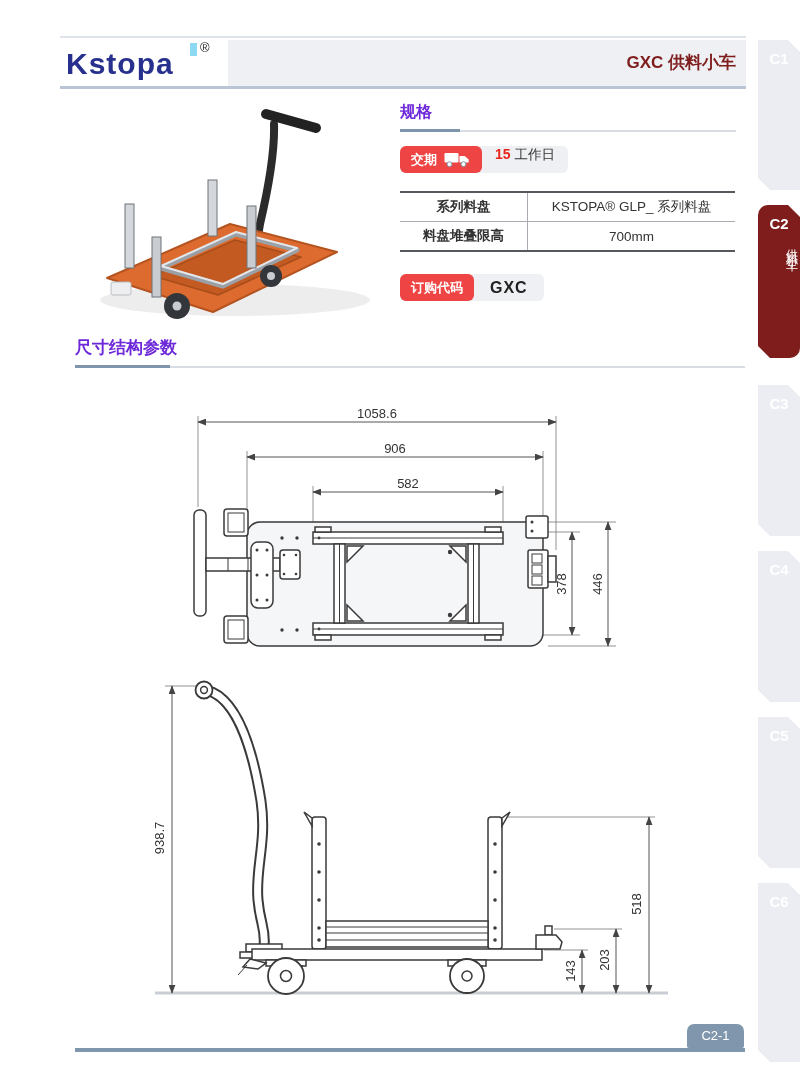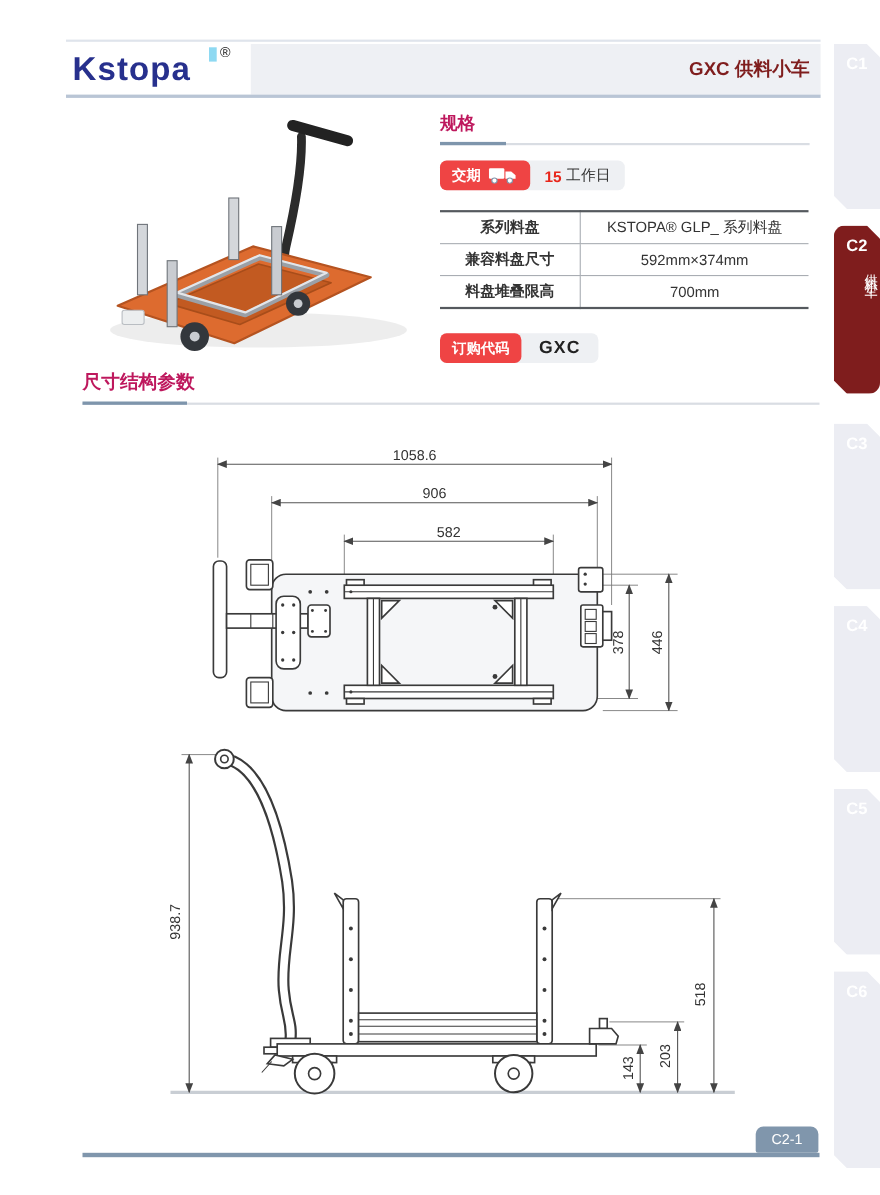--- a/index.html
+++ b/index.html
@@ -20,29 +20,29 @@
   
   .tab{position:absolute;left:758px;width:42px;color:#fff;
        clip-path:polygon(0 0,calc(100% - 12px) 0,100% 12px,100% 100%,12px 100%,0 calc(100% - 12px));}
   .tab-inactive{background:#ecedf3;}
   .tab-active{background:#7f1d1d;border-radius:10px;}
   .tab-label{margin-top:10px;text-align:center;font-size:15px;font-weight:bold;}
   .tab-sub{writing-mode:vertical-rl;text-orientation:upright;margin:8px auto 0;display:block;
            font-size:12px;letter-spacing:3px;text-align:center;width:100%;}
 
   
-  .sec-heading{font-size:16px;font-weight:bold;color:#be185d;}
+  .sec-heading{font-size:16px;font-weight:bold;color:#6d28d9;}
   .sec-underline{margin-top:6px;height:4px;position:relative;background:transparent;}
   .sec-underline .gray{position:absolute;left:0;right:0;top:1px;height:2px;background:#d9dde3;}
   .sec-underline .blue{position:absolute;left:0;top:0;height:3px;background:#7e95ac;}
   .spec-block{position:absolute;left:400px;top:102px;width:336px;}
   .delivery-row{margin-top:13px;display:inline-flex;align-items:stretch;background:#eef0f3;border-radius:6px;}
   .pill{display:inline-flex;align-items:center;gap:7px;background:#ef4444;color:#fff;border-radius:6px;
         padding:0 11px;height:27px;font-size:13px;font-weight:bold;}
-  .delivery-val{display:inline-flex;align-items:center;padding:0 13px;font-size:13.5px;color:#333;}
+  .delivery-val{display:inline-flex;align-items:flex-start;padding:0 13px;font-size:13.5px;color:#333;}
   .delivery-days{color:#e8251a;font-weight:bold;font-size:14px;margin-right:4px;}
   table.spec{margin-top:18px;width:335px;border-collapse:collapse;border-top:2px solid #55595e;border-bottom:2px solid #55595e;}
   table.spec td{height:26px;text-align:center;font-size:13.5px;border-bottom:1px solid #a9adb3;}
   table.spec tr:last-child td{border-bottom:none;}
   table.spec td.k{width:125px;font-weight:bold;border-right:1px solid #a9adb3;}
   .order-row{margin-top:22px;display:inline-flex;align-items:stretch;background:#eef0f3;border-radius:6px;}
   .order-code{display:inline-flex;align-items:center;padding:0 16px;font-size:16px;font-weight:bold;color:#222;letter-spacing:1px;}
 
   
   .struct-heading{position:absolute;left:75px;top:336px;width:670px;}
@@ -164,24 +164,20 @@
       </span>
     </div>
 
     <table class="spec">
       <tbody>
           <tr>
         <td class="k">系列料盘</td>
         <td>KSTOPA® GLP_ 系列料盘</td>
       </tr>
       <tr>
-        <td class="k">兼容料盘尺寸</td>
-        <td>592mm×374mm</td>
-      </tr>
-      <tr>
         <td class="k">料盘堆叠限高</td>
         <td>700mm</td>
       </tr>
     </tbody>
       </table>
 
     <div class="order-row">
       <span class="pill">订购代码</span>
       <span class="order-code">GXC</span>
     </div>

